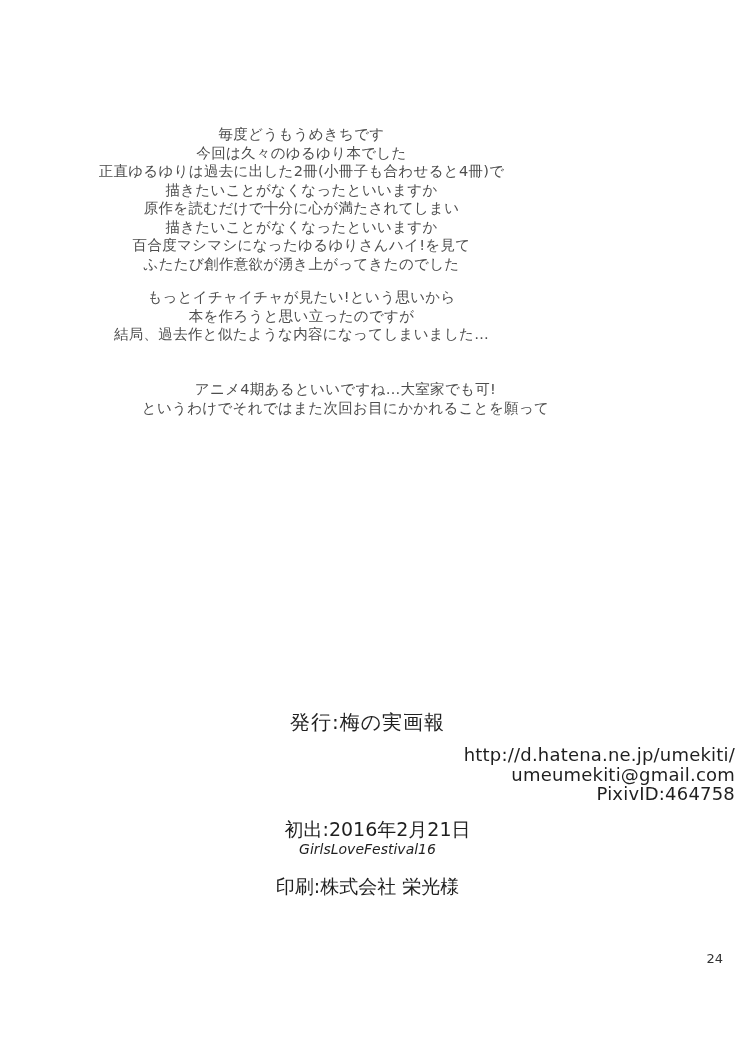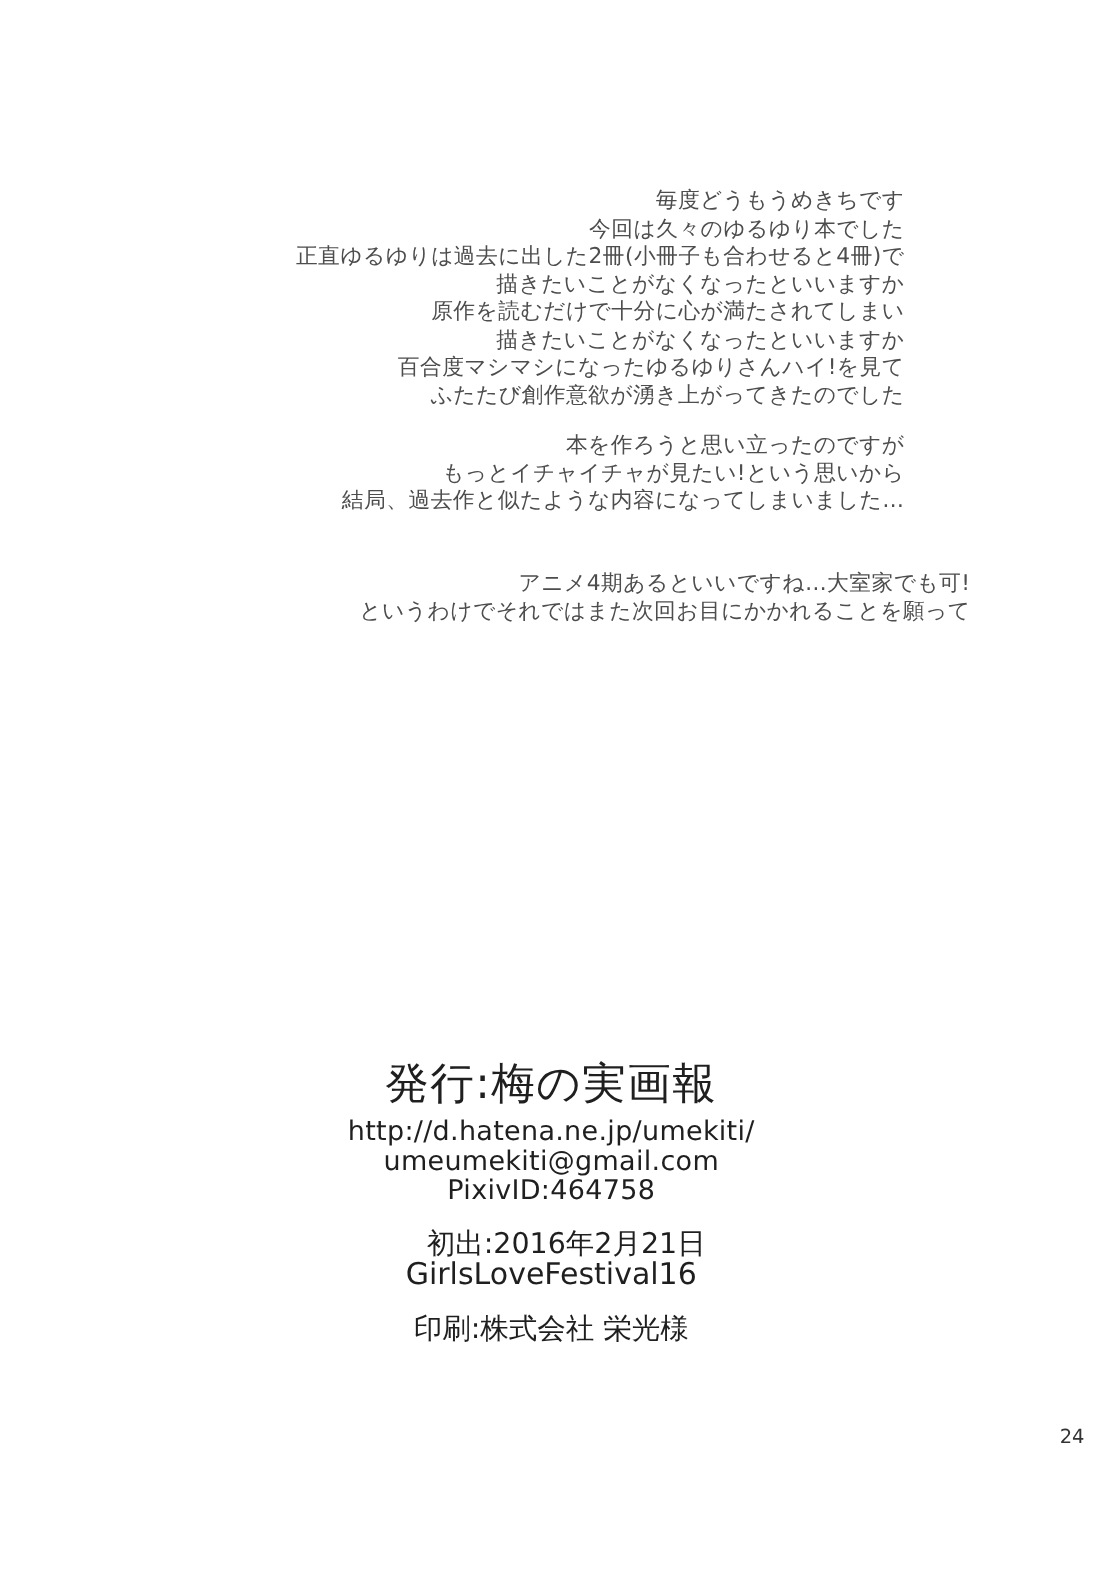--- a/index.html
+++ b/index.html
@@ -13,21 +13,21 @@
     height: 1050px;
     background: #ffffff;
     overflow: hidden;
     font-family: "DejaVu Sans", "Liberation Sans", sans-serif;
   }
   
   .afterword-block {
     position: absolute;
     left: 0;
     width: 603px;
-    text-align: right;
+    text-align: center;
     color: #4d4d4d;
     font-size: 14.5px;
     line-height: 18.5px;
     letter-spacing: 0.3px;
     white-space: nowrap;
   }
   #paragraph-1 { top: 125px; }
   #paragraph-2 { top: 288px; }
   #paragraph-3 { top: 380px; margin-left: 44px; }
 
@@ -35,38 +35,40 @@
   #colophon {
     position: absolute;
     top: 705px;
     left: 0;
     width: 735px;
     text-align: center;
     color: #1f1f1f;
     white-space: nowrap;
   }
   .publisher {
-    font-size: 29px;
+    font-size: 20px;
     line-height: 34px;
     letter-spacing: 1px;
   }
   .contact-line {
     font-size: 18px;
     line-height: 19.5px;
     letter-spacing: 0.2px;
+    text-align: right;
   }
   .contact-line.first { margin-top: 6px; }
   .release-line {
     font-size: 19px;
     line-height: 21px;
   }
   .release-line.first { margin-top: 15px; padding-left: 20px; }
   .event-line {
-    font-size: 20px;
+    font-size: 14px;
     line-height: 19.5px;
+    font-style: italic;
   }
   .printer-line {
     font-size: 19px;
     line-height: 21px;
     margin-top: 17px;
   }
 
   #page-number {
     position: absolute;
     top: 951px;
@@ -87,22 +89,22 @@
       <div>今回は久々のゆるゆり本でした</div>
       <div>正直ゆるゆりは過去に出した2冊(小冊子も合わせると4冊)で</div>
       <div>描きたいことがなくなったといいますか</div>
       <div>原作を読むだけで十分に心が満たされてしまい</div>
       <div>描きたいことがなくなったといいますか</div>
       <div>百合度マシマシになったゆるゆりさんハイ!を見て</div>
       <div>ふたたび創作意欲が湧き上がってきたのでした</div>
     </div>
 
   <div id="paragraph-2" class="afterword-block">
+      <div>もっとイチャイチャが見たい!という思いから</div>
       <div>本を作ろうと思い立ったのですが</div>
-      <div>もっとイチャイチャが見たい!という思いから</div>
       <div>結局、過去作と似たような内容になってしまいました…</div>
     </div>
 
   <div id="paragraph-3" class="afterword-block">
       <div>アニメ4期あるといいですね…大室家でも可!</div>
       <div>というわけでそれではまた次回お目にかかれることを願って</div>
     </div>
 
   <div id="colophon">
     <div class="publisher">発行:梅の実画報</div>

